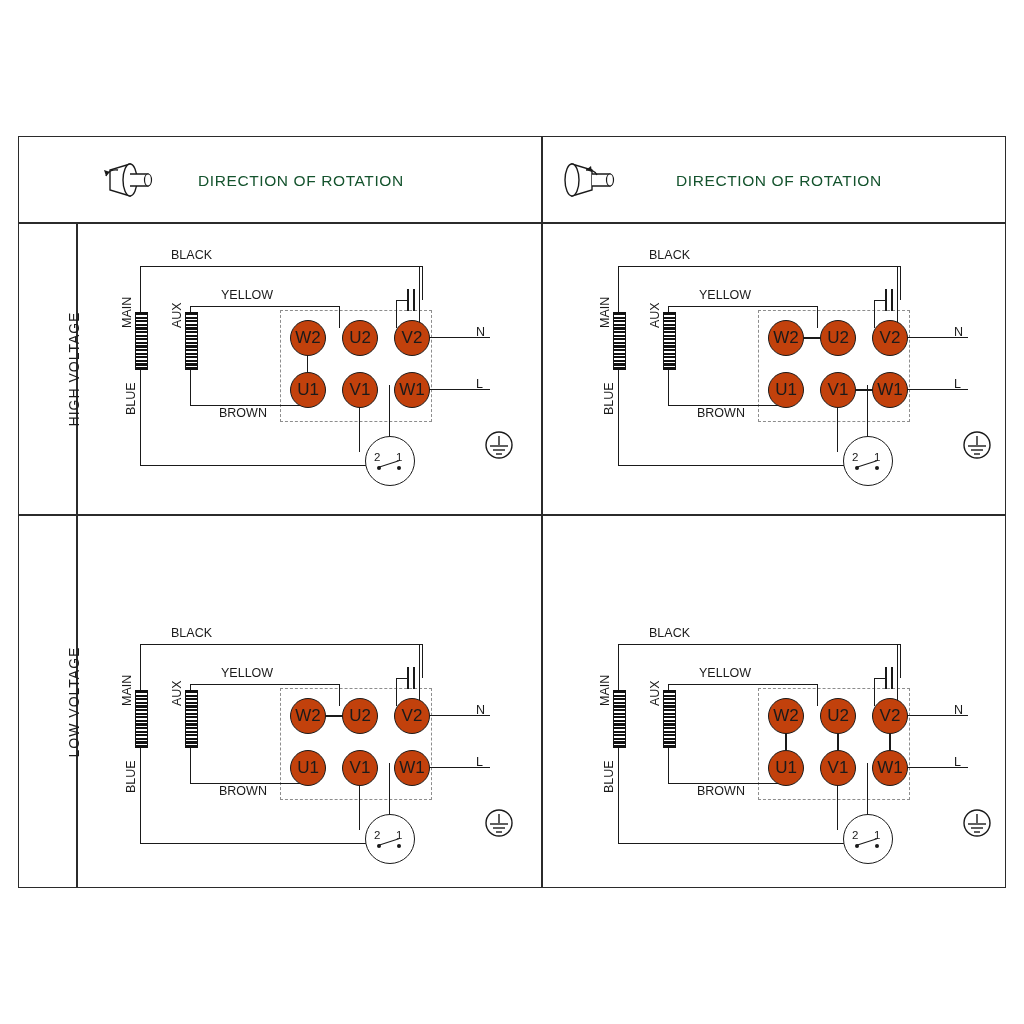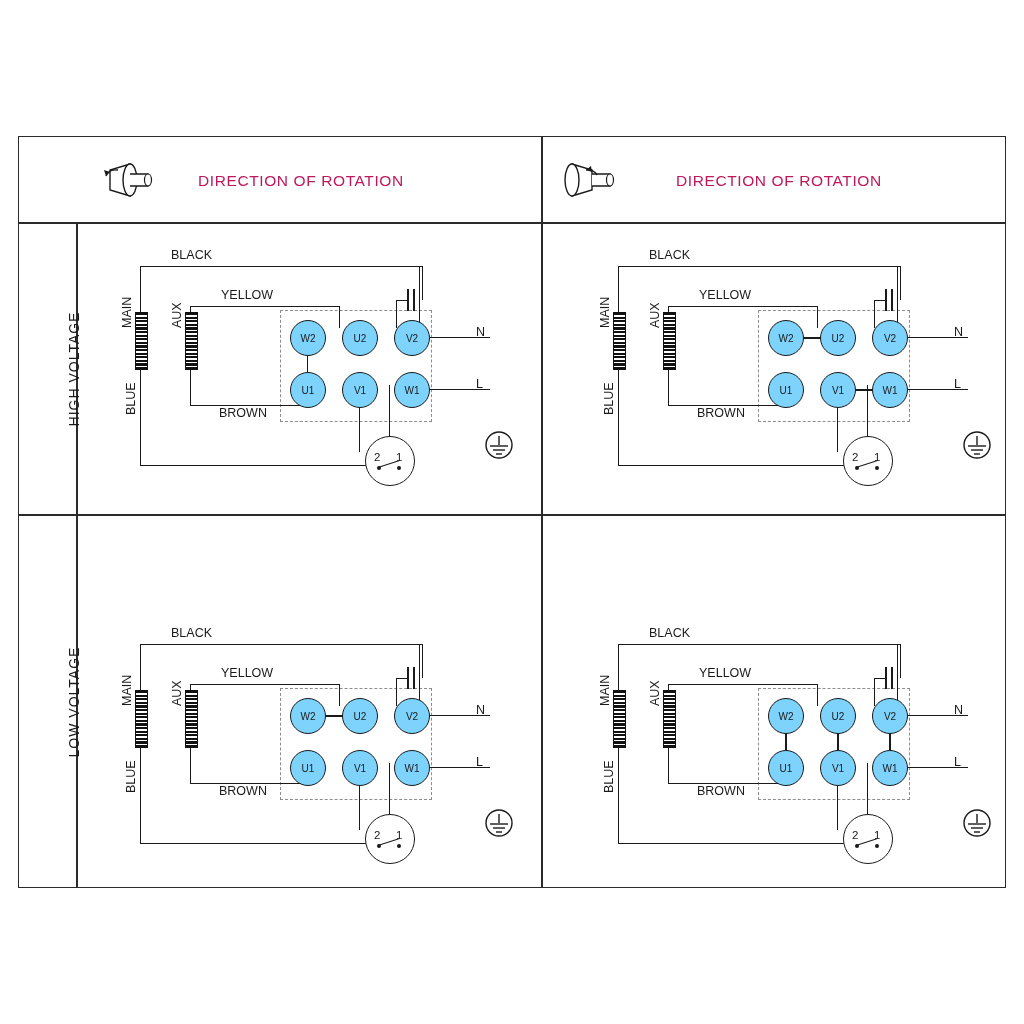--- a/index.html
+++ b/index.html
@@ -3,36 +3,36 @@
 <meta charset="utf-8">
 <style>
   html,body{margin:0;padding:0;background:#ffffff;}
   body{width:1024px;height:1024px;font-family:"Liberation Sans",sans-serif;color:#1a1a1a;}
   #sheet{position:relative;width:1024px;height:1024px;}
 
   .frame{position:absolute;left:18px;top:136px;width:988px;height:752px;border:1.5px solid #2b2b2b;box-sizing:border-box;}
   .hline{position:absolute;background:#2b2b2b;height:1.5px;}
   .vline{position:absolute;background:#2b2b2b;width:1.5px;}
 
-  .hdr-title{position:absolute;font-size:15.5px;letter-spacing:.6px;color:#be185d;white-space:nowrap;}
+  .hdr-title{position:absolute;font-size:15.5px;letter-spacing:.6px;color:#14532d;white-space:nowrap;}
   .rowlabel{position:absolute;font-size:14px;letter-spacing:1px;white-space:nowrap;transform-origin:center center;}
   .rot90{transform:rotate(-90deg);}
 
   
   .motor-icon{position:absolute;width:66px;height:46px;}
 
   
   .cell{position:absolute;width:430px;height:262px;}
 
   .wire{position:absolute;background:#1a1a1a;}
   .wh{height:1.3px;}
   .wv{width:1.3px;}
 
   .term{position:absolute;width:34px;height:34px;border:1.4px solid #1a1a1a;border-radius:50%;
-        display:flex;align-items:center;justify-content:center;font-size:10px;background:#7dd3fc;z-index:4;}
+        display:flex;align-items:center;justify-content:center;font-size:17px;background:#c2410c;z-index:4;}
   .dashbox{position:absolute;border:1.1px dashed #8d8d8d;}
   .lbl{position:absolute;font-size:12.5px;white-space:nowrap;background:transparent;}
   .lbl-w{position:absolute;font-size:12.5px;white-space:nowrap;background:#fff;padding:0 3px;}
 
   
   .coil{position:absolute;width:11px;background:
       repeating-linear-gradient(to bottom,#111 0 2.2px,#fff 2.2px 3.6px);
       border:1.2px solid #111;z-index:3;}
 
   

